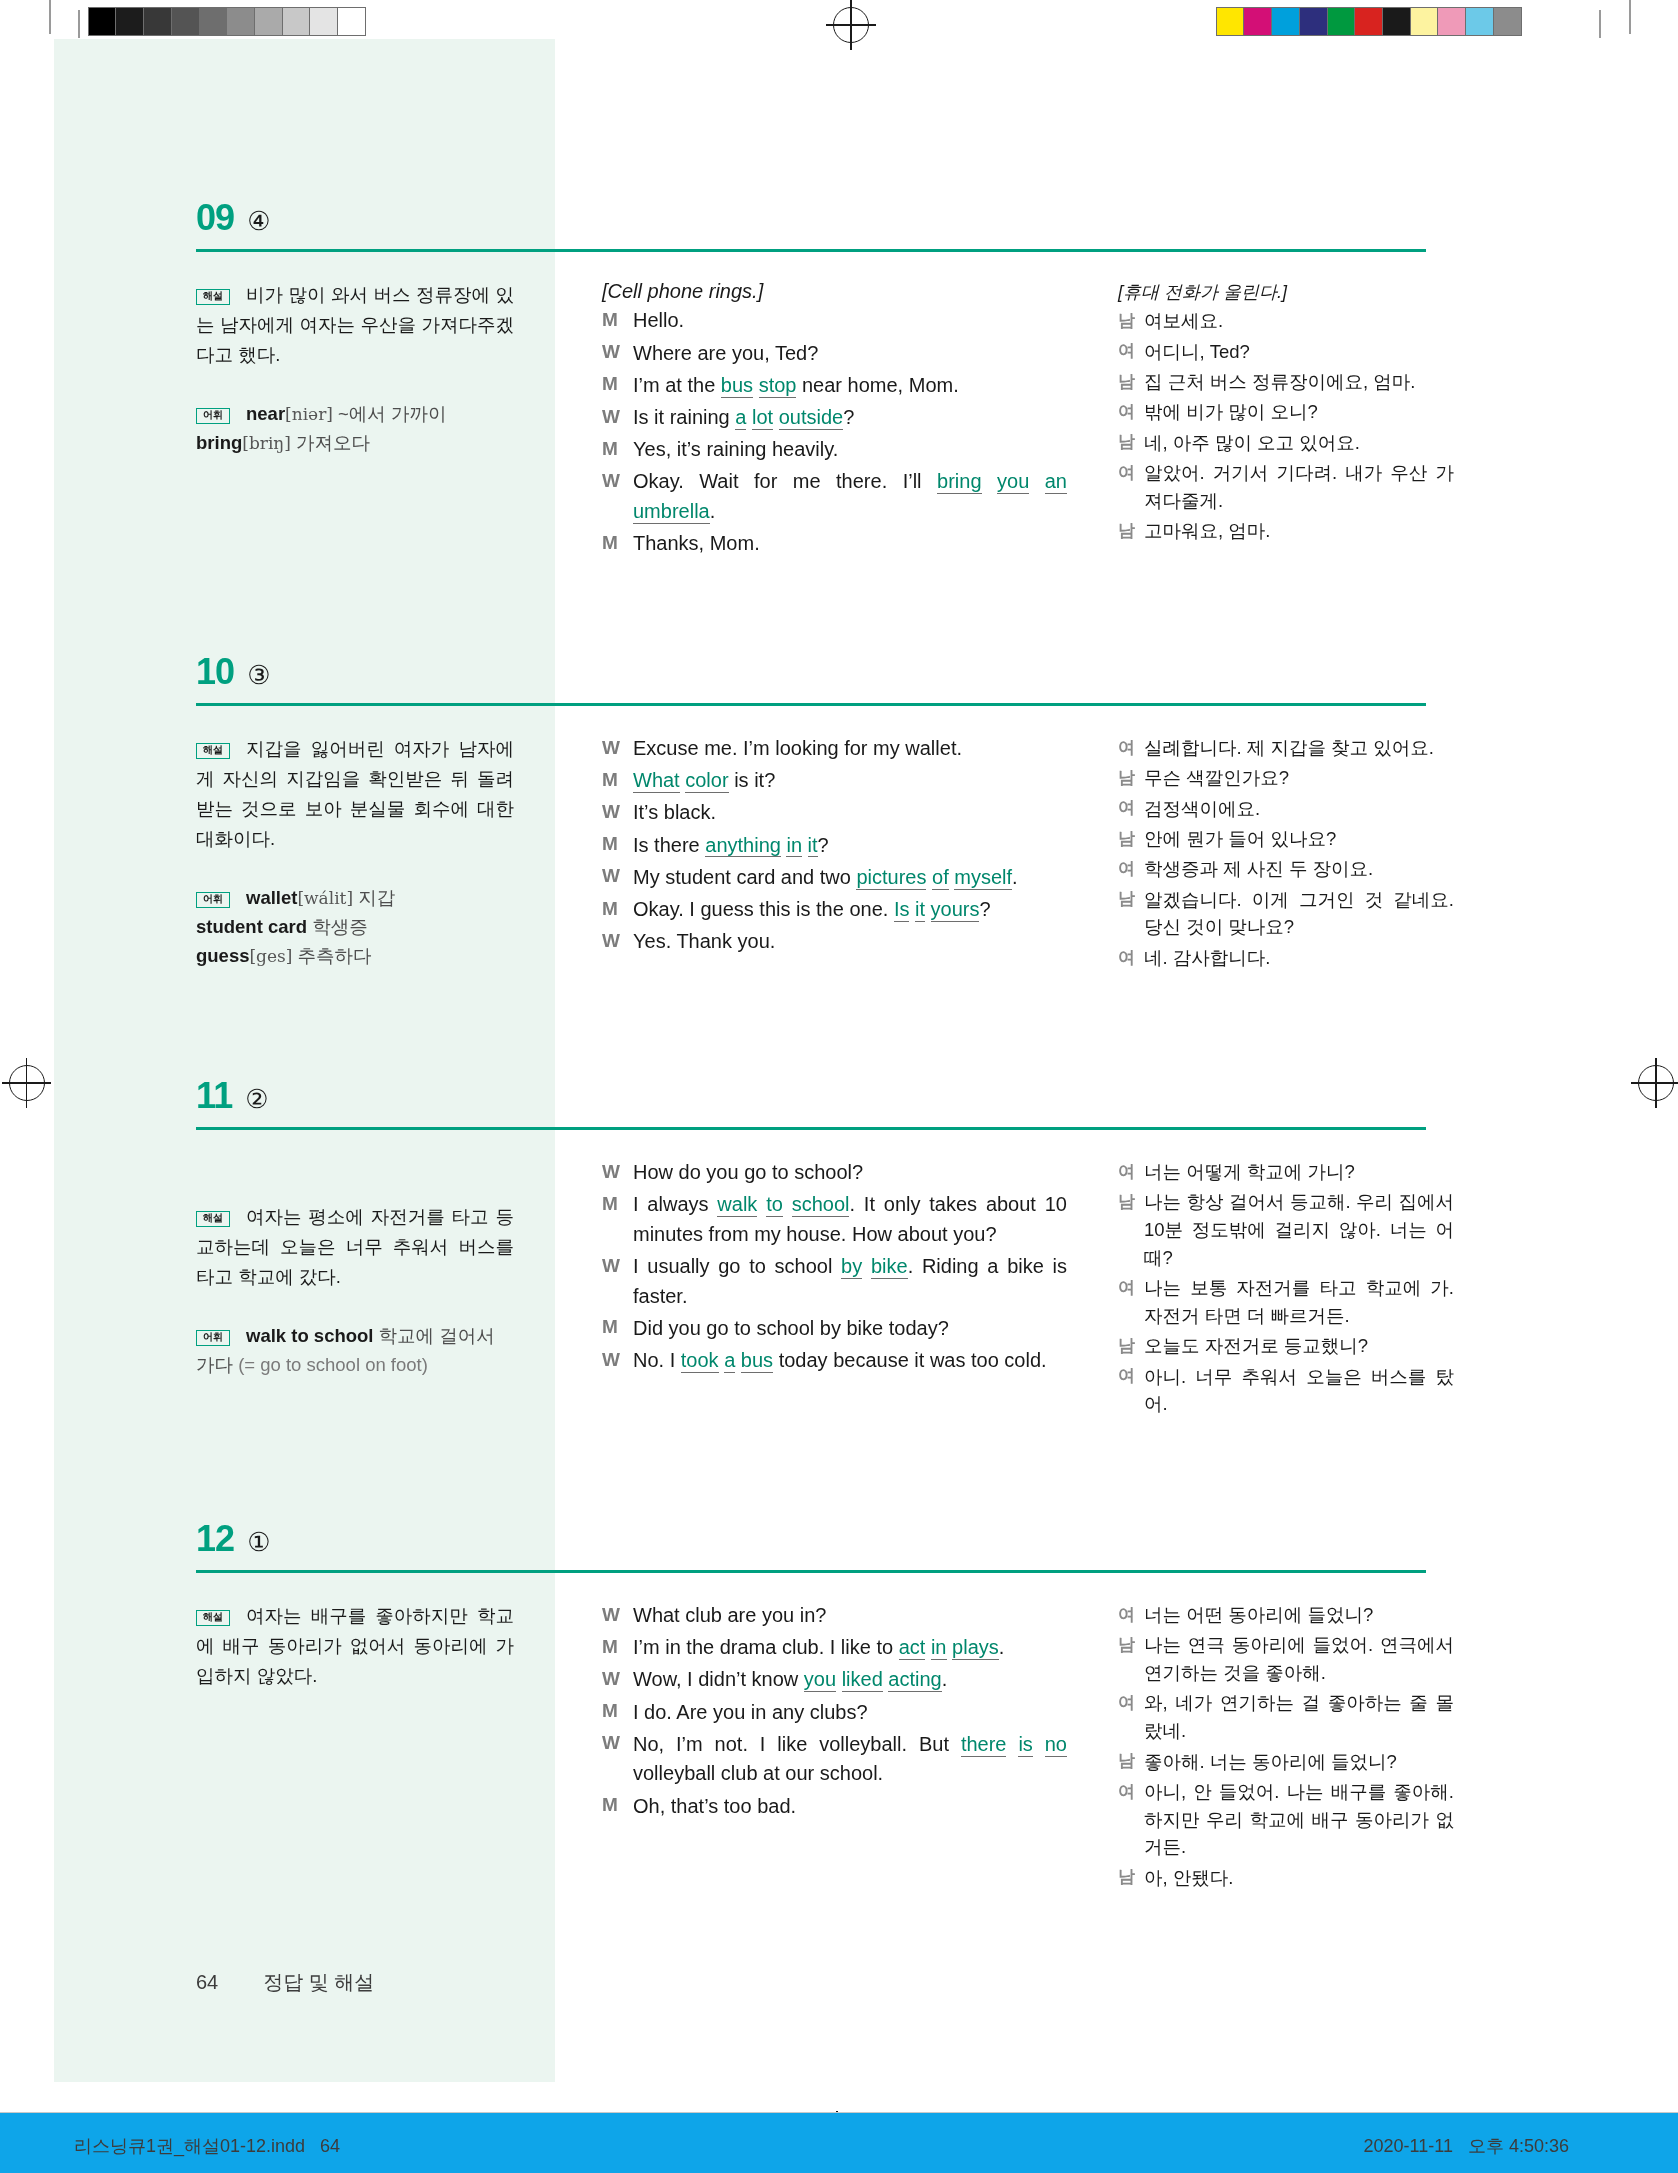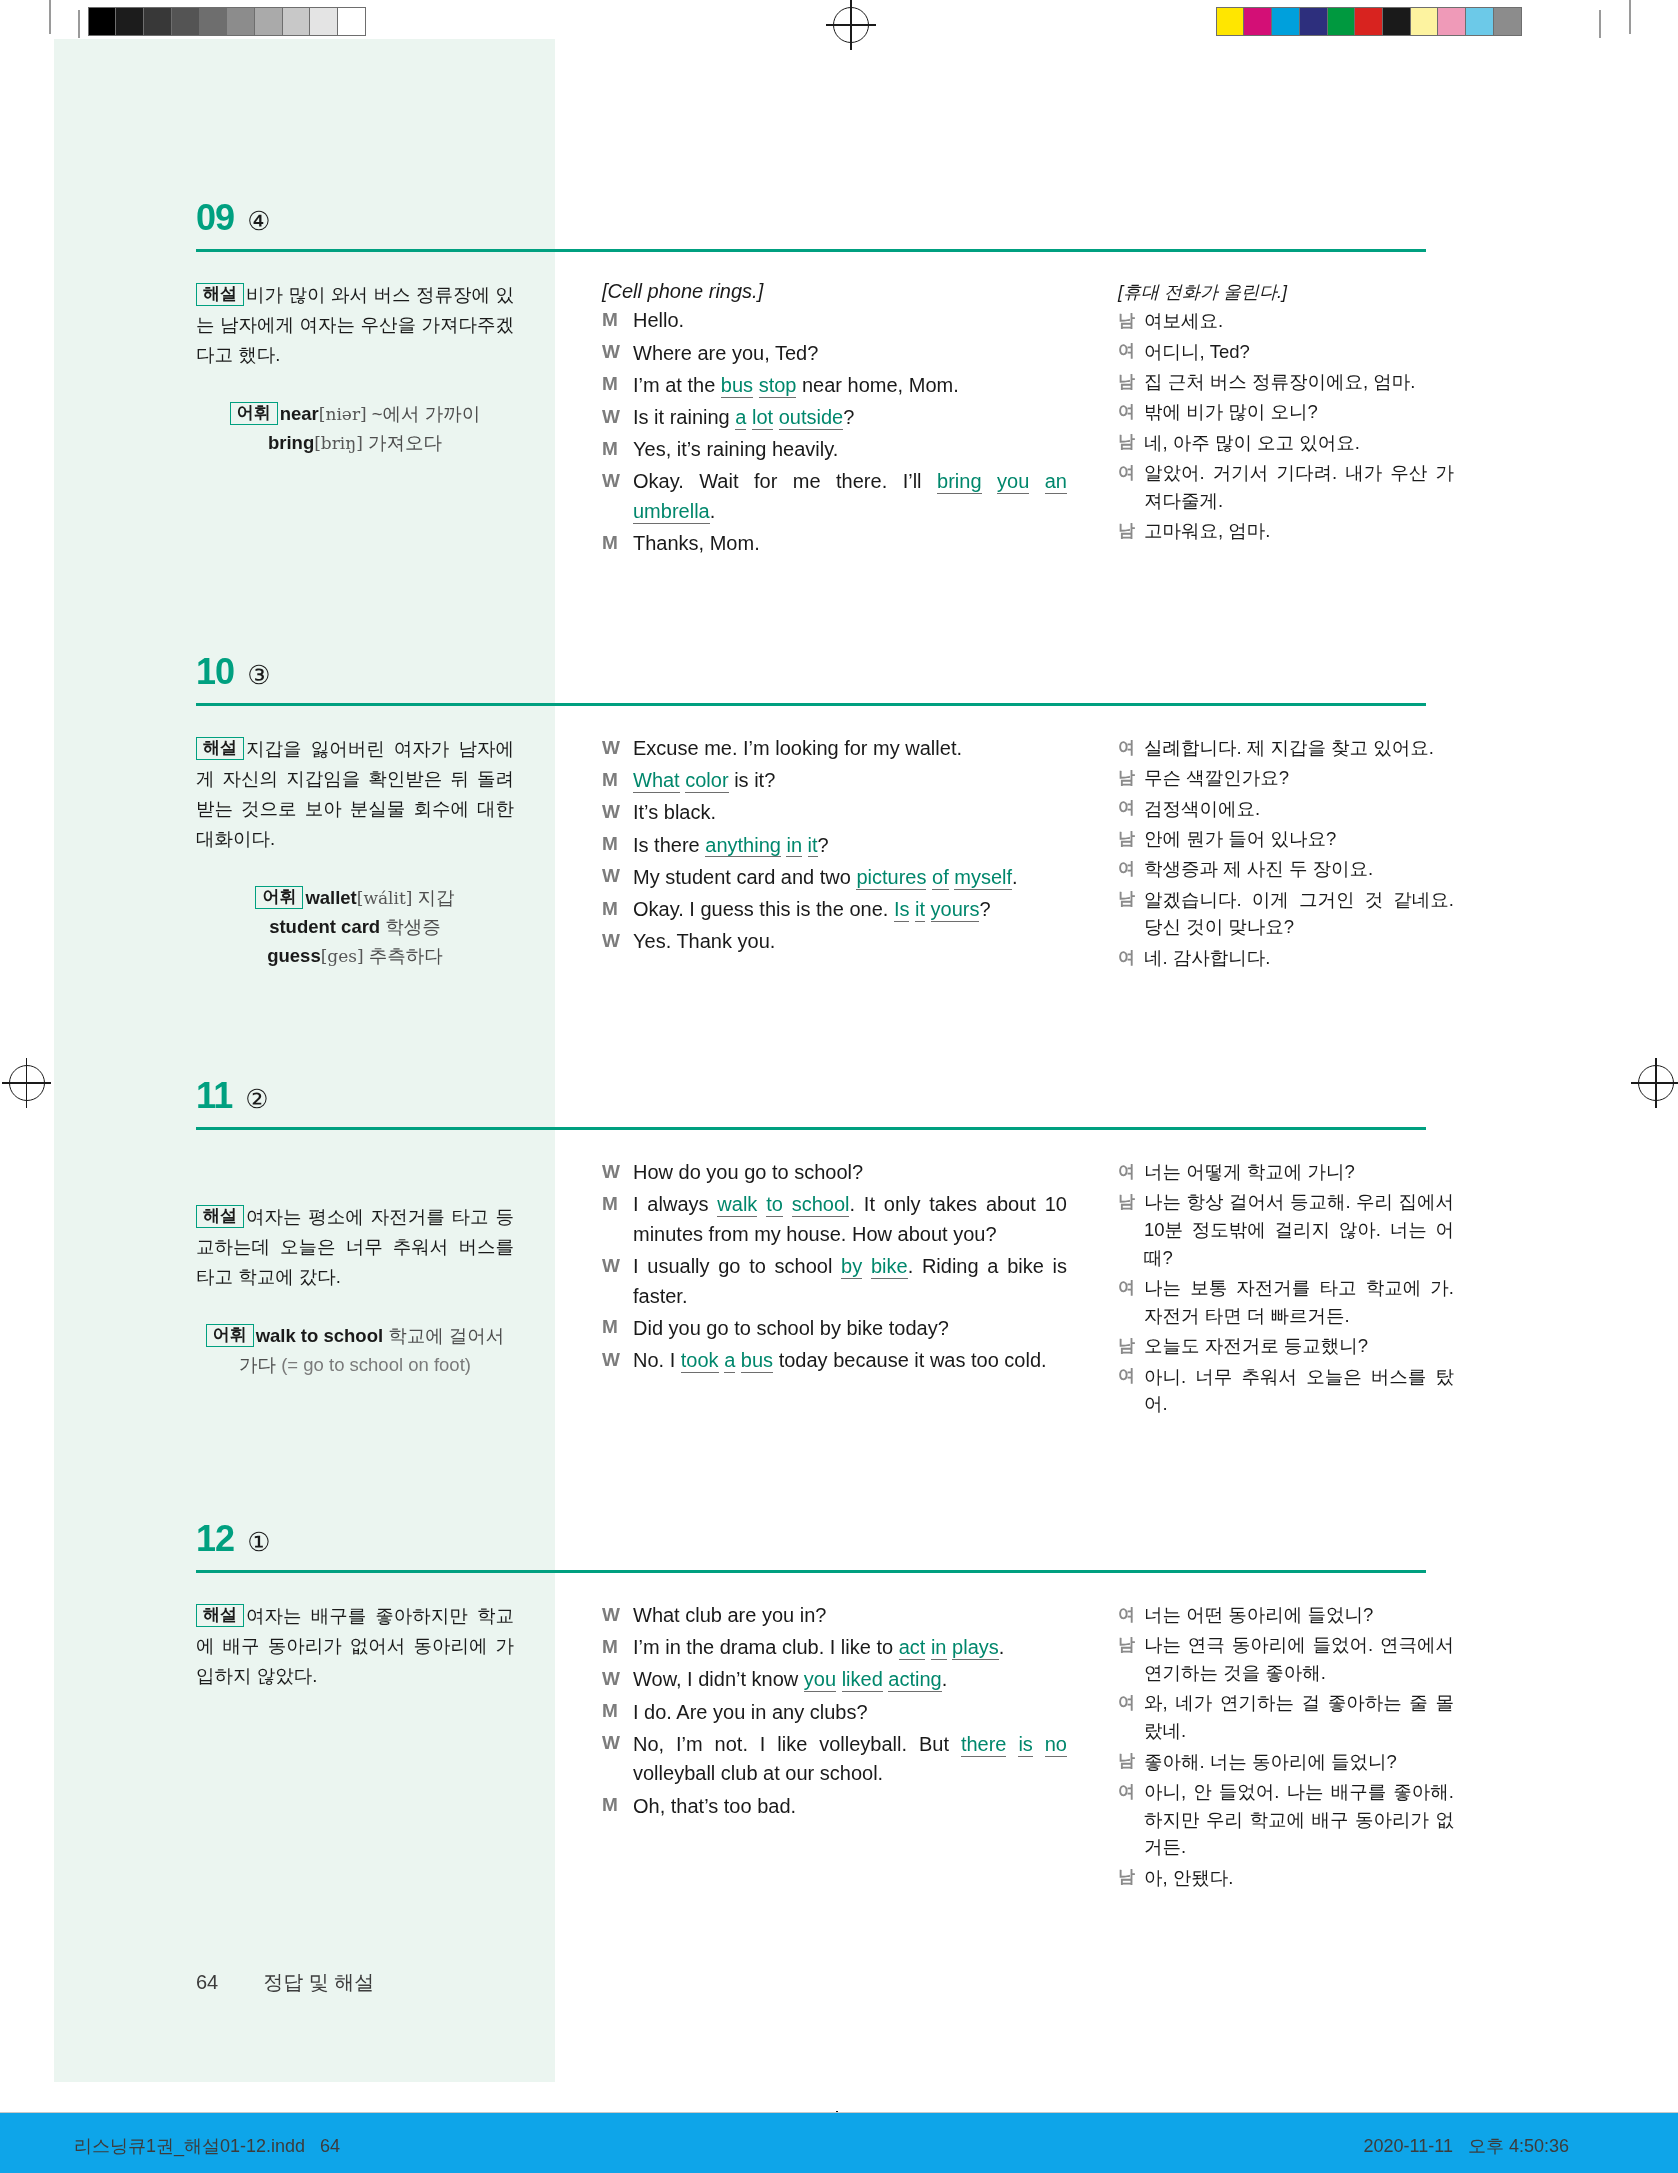--- a/index.html
+++ b/index.html
@@ -87,41 +87,40 @@
   
   .colL {
     position: absolute;
     left: 196px;
     width: 318px;
   }
   .tag {
     display: inline-block;
     border: 1.3px solid #00a080;
     color: #1a1a1a;
-    font-size: 17px;
+    font-size: 10px;
     font-weight: 700;
     padding: 1.7px 6px 2.6px 6px;
     line-height: 1;
     vertical-align: 1.7px;
-    margin-right: 2px;
+    margin-right: 16px;
     white-space: nowrap;
   }
   .expl {
     font-size: 18.5px;
     line-height: 1.62;
     color: #1a1a1a;
     text-align: justify;
     margin: 0;
   }
   .vocab {
     font-size: 18.5px;
     line-height: 1.58;
     color: #1a1a1a;
     margin: 0;
-    text-align: center;
   }
   .vocab .w { font-weight: 700; }
   .vocab .ipa {
     font-family: "DejaVu Serif", serif;
     color: #565656;
     font-size: 17px;
   }
   .vocab .ko { color: #4d4d4d; }
   .vocab .alt { color: #7a7a7a; }
 

